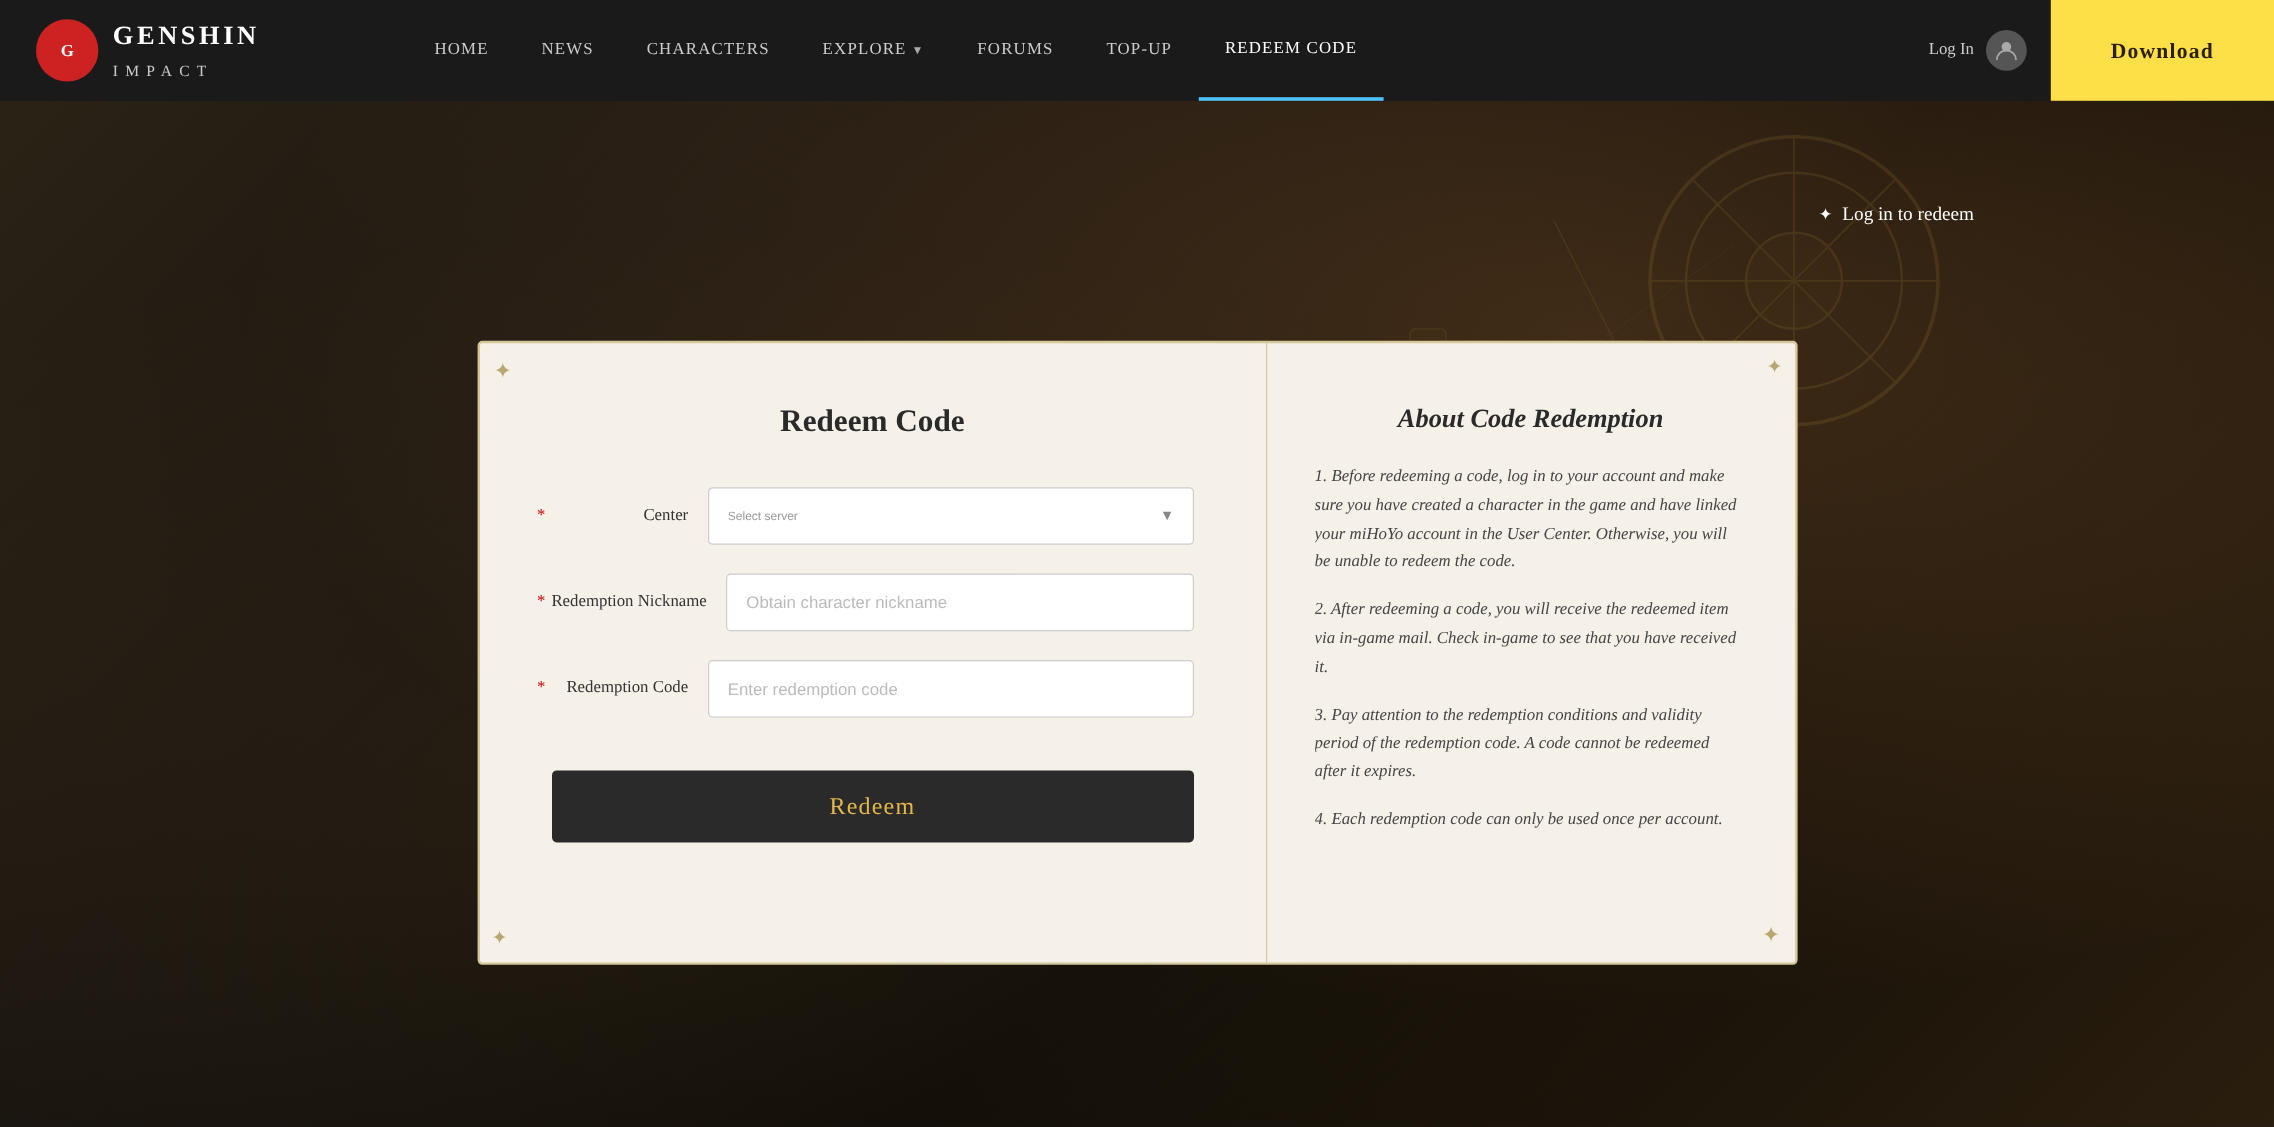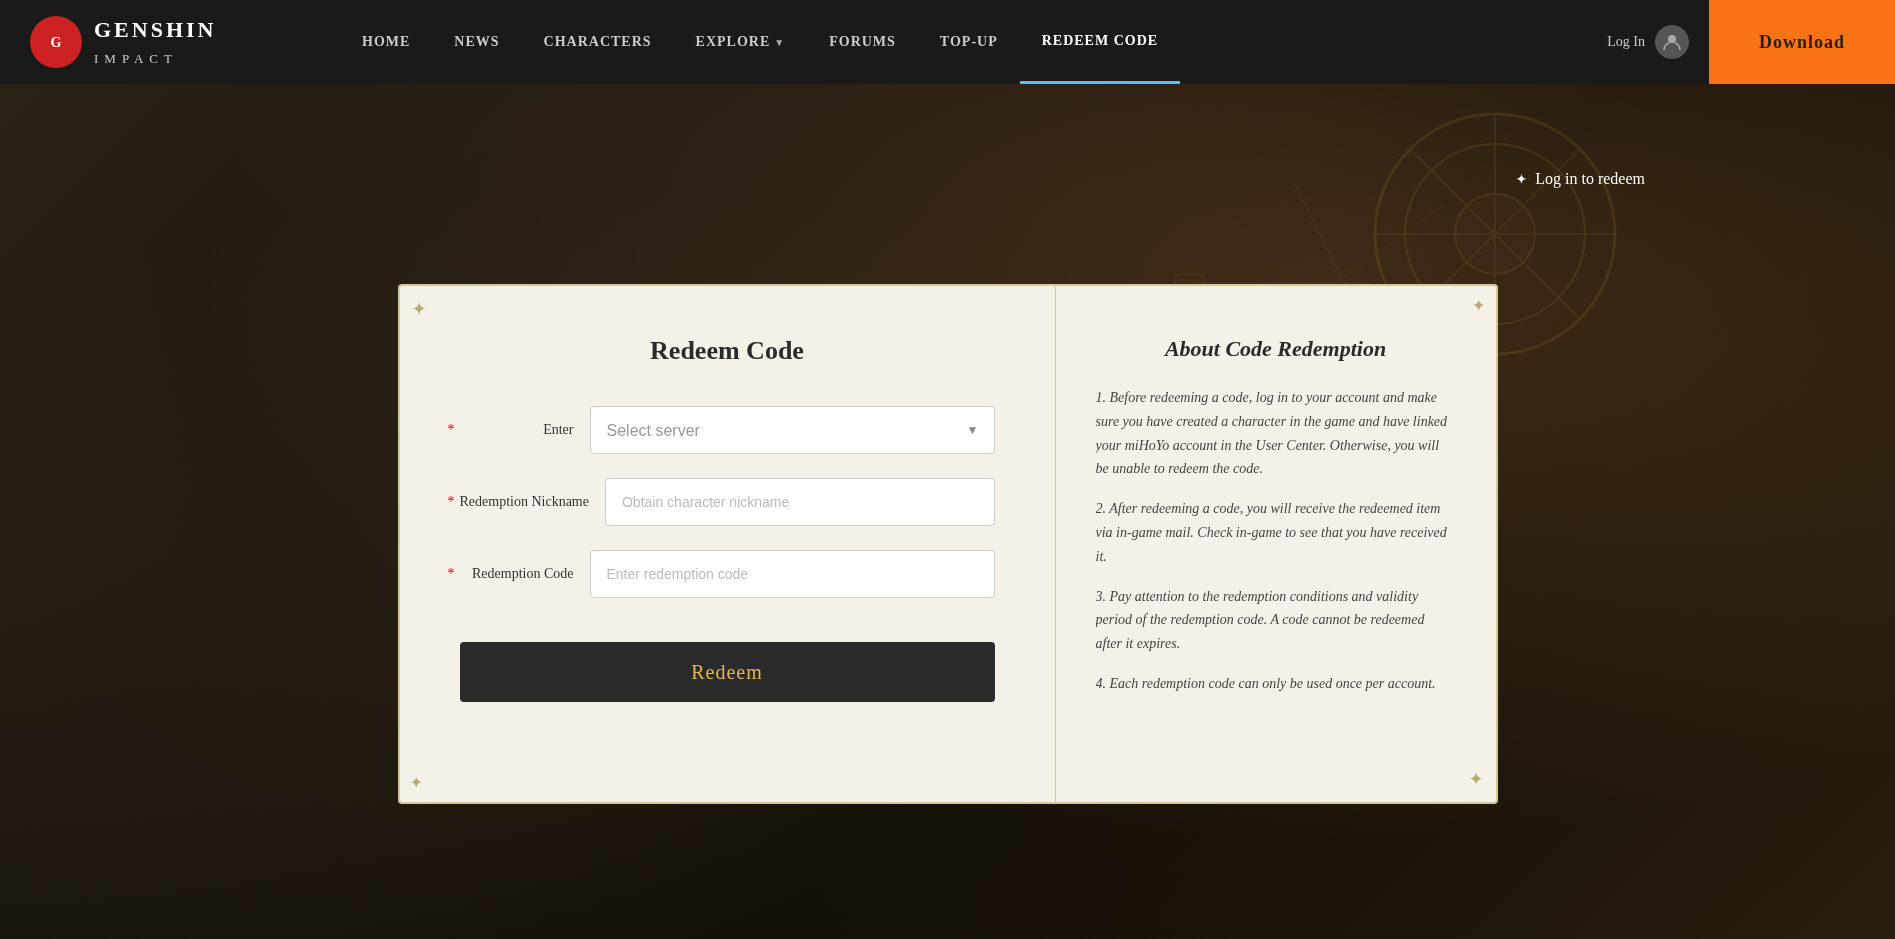--- a/index.html
+++ b/index.html
@@ -19,21 +19,21 @@
       font-size: 22px; color: #fff; font-weight: bold;
     }
     .nav-logo-text {
       color: #fff; font-size: 26px; font-weight: bold; letter-spacing: 2px;
       line-height: 1; font-family: 'Times New Roman', serif;
     }
     .nav-links {
       display: flex; align-items: center; gap: 0; flex: 1;
     }
     .nav-link {
-      color: #ccc; text-decoration: none; font-size: 14px; font-weight: 700;
+      color: #ccc; text-decoration: none; font-size: 14px; font-weight: 400;
       letter-spacing: 1px; padding: 0 22px; height: 84px;
       display: flex; align-items: center; gap: 4px;
       text-transform: uppercase; cursor: pointer;
       transition: color 0.2s;
     }
     .nav-link.active {
       color: #fff; border-bottom: 3px solid #4fc3f7;
     }
     .nav-link .dropdown-arrow { font-size: 10px; color: #aaa; }
     .nav-right {
@@ -43,21 +43,21 @@
       color: #ccc; font-size: 14px; padding: 0 20px; height: 84px;
       display: flex; align-items: center; gap: 10px; cursor: pointer;
       text-decoration: none;
     }
     .nav-avatar {
       width: 34px; height: 34px; border-radius: 50%; background: #555;
       display: flex; align-items: center; justify-content: center;
       font-size: 18px; color: #ccc;
     }
     .nav-download {
-      background: #f97316; color: #2a1f00; font-size: 18px; font-weight: bold;
+      background: #fde047; color: #2a1f00; font-size: 18px; font-weight: bold;
       height: 84px; padding: 0 50px; display: flex; align-items: center;
       cursor: pointer; text-decoration: none; letter-spacing: 1px;
       border: none; font-family: 'Georgia', serif;
     }
 
     
     .hero-bg {
       position: fixed; top: 0; left: 0; width: 100%; height: 100%;
       background: linear-gradient(135deg, #2c2416 0%, #1a1510 30%, #0d0a06 60%, #2a1e0e 100%);
       z-index: 0;
@@ -130,21 +130,21 @@
       flex: 1; height: 48px; border: 1px solid #ccc; border-radius: 4px;
       background: #fff; padding: 0 16px; font-size: 14px; color: #666;
       outline: none;
     }
     .form-control::placeholder { color: #bbb; }
     .select-wrapper {
       flex: 1; position: relative;
     }
     .select-control {
       width: 100%; height: 48px; border: 1px solid #ccc; border-radius: 4px;
-      background: #fff; padding: 0 16px; font-size: 16px; color: #999;
+      background: #fff; padding: 0 16px; font-size: 10px; color: #999;
       outline: none; appearance: none; cursor: pointer;
     }
     .select-arrow {
       position: absolute; right: 16px; top: 50%; transform: translateY(-50%);
       color: #888; font-size: 12px; pointer-events: none;
     }
     .redeem-btn {
       width: 100%; height: 60px; background: #2a2a2a; color: #e6b84a;
       border: none; border-radius: 4px; font-size: 20px; font-weight: normal;
       cursor: pointer; margin-top: 10px; font-family: 'Georgia', serif;
@@ -249,21 +249,21 @@
 
     <div style="position:absolute;top:10px;right:10px;color:#b8a870;font-size:16px;">✦</div>
     <div style="position:absolute;bottom:10px;left:10px;color:#b8a870;font-size:16px;">✦</div>
 
     <div class="form-side">
       <h2 class="form-title">Redeem Code</h2>
 
       <div class="form-group">
         <label class="form-label">
           <span class="required">*</span>
-          <span>Enter</span>
+          <span>Center</span>
         </label>
         <div class="select-wrapper">
           <select class="select-control">
             <option value="" disabled="" selected="">Select server</option>
             <option value="america">America</option>
             <option value="europe">Europe</option>
             <option value="asia">Asia</option>
             <option value="tw-hk-mo">TW, HK, MO</option>
           </select>
           <span class="select-arrow">▼</span>

